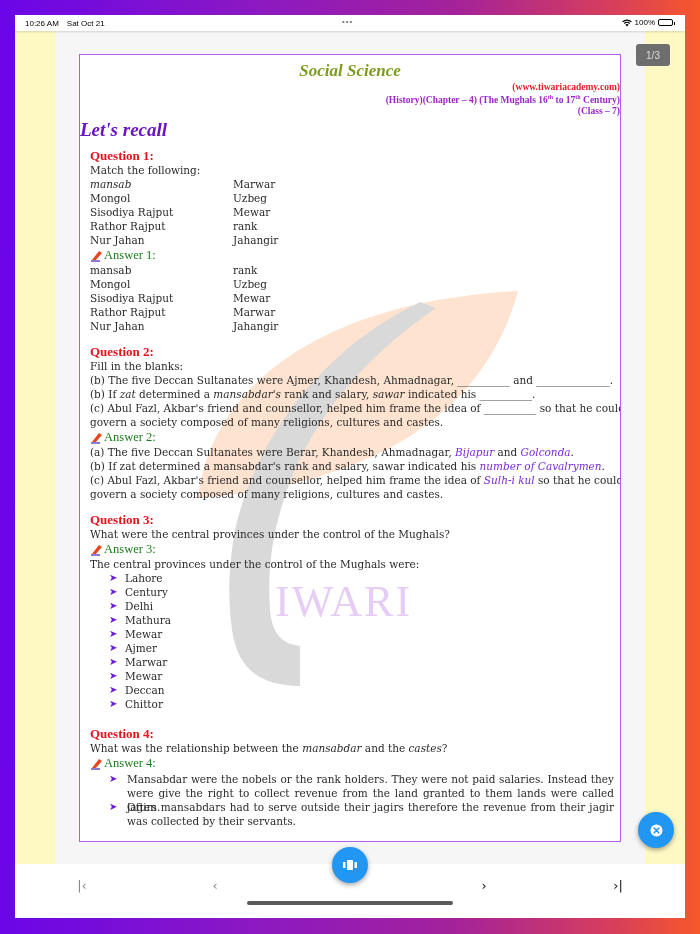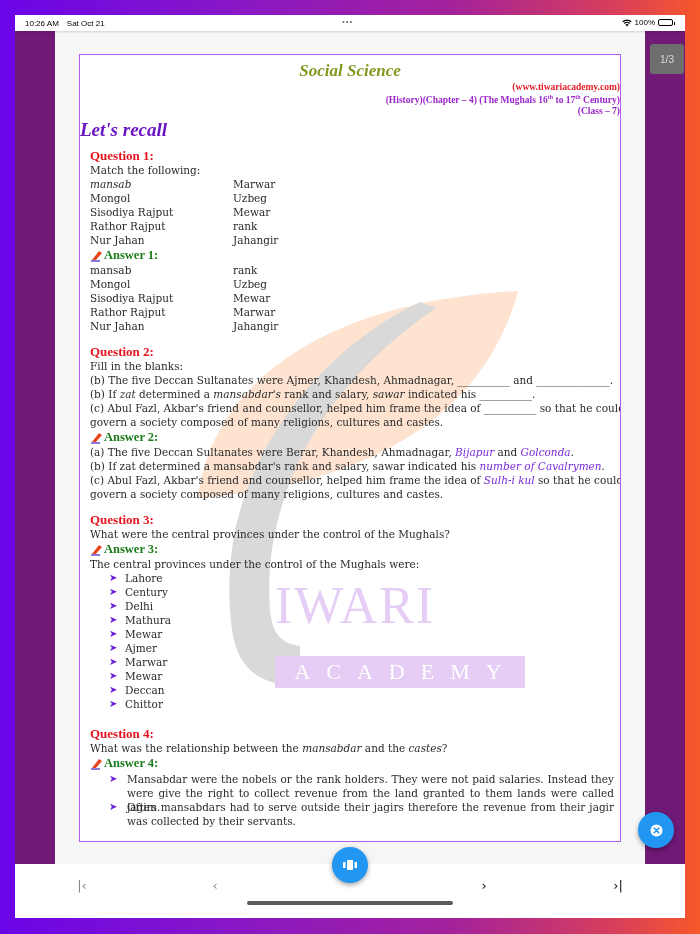--- a/index.html
+++ b/index.html
@@ -4,56 +4,56 @@
 <style>
   * { box-sizing: border-box; margin: 0; padding: 0; }
   html, body { width: 700px; height: 934px; overflow: hidden; }
   body {
     background: linear-gradient(90deg, #6a05e8 0%, #8a18c4 35%, #a4229a 65%, #d83f5a 88%, #f7582a 100%);
     font-family: "Liberation Sans", sans-serif;
     position: relative;
   }
   .device {
     position: absolute; left: 15px; top: 15px; width: 670px; height: 903px;
-    background: #701a75; overflow: hidden;
+    background: #fef9c3; overflow: hidden;
   }
   .statusbar {
     position: absolute; left: 0; top: 0; width: 670px; height: 16px;
     font-size: 8px; color: #000; display: flex; align-items: center;
     padding: 0 10px; box-shadow: 0 1px 2px rgba(0,0,0,0.15); background:#fff; z-index: 3;
   }
   .statusbar .time { margin-right: 8px; }
   .statusbar .dots { position: absolute; left: 327px; top: 2px; font-size: 8px; color: #777; letter-spacing: 1px; }
   .statusbar .right { position: absolute; right: 12px; top: 3px; display: flex; align-items: center; gap: 3px; }
   .battery { width: 15px; height: 7px; border: 1px solid #000; border-radius: 2px; position: relative; padding: 1px; }
   .battery .fill { width: 100%; height: 100%; background: #000; border-radius: 1px; }
   .battery::after { content: ""; position: absolute; right: -3px; top: 1.5px; width: 1.5px; height: 3px; background: #000; }
 
   .viewer {
     position: absolute; left: 40px; top: 16px; width: 590px; height: 833px; background: #f6f6f6;
   }
   .page-indicator {
-    position: absolute; left: 635px; top: 29px; width: 34px; height: 30px;
+    position: absolute; left: 621px; top: 29px; width: 34px; height: 22px;
     background: #6e6e6e; color: #dcdcdc; font-size: 10px; border-radius: 3px;
     display: flex; align-items: center; justify-content: center; z-index: 4;
   }
   .page {
     position: absolute; left: 64px; top: 39px; width: 542px; height: 788px;
     background: #fff; border: 1.5px solid #b35cf0; overflow: hidden;
     font-family: "DejaVu Serif", serif; font-size: 10.5px; color: #222;
   }
   .watermark-leaf {
     position: absolute; left: 108px; top: 228px; width: 340px; height: 220px; z-index: 0;
   }
   .watermark-t {
     position: absolute; z-index: 0;
   }
   .wm-iwari {
     position: absolute; left: 195px; top: 525px; font-family: "Liberation Serif", serif;
-    font-size: 52px; color: #e5cdf5; letter-spacing: 2px; z-index: 0; line-height: 1;
+    font-size: 44px; color: #e5cdf5; letter-spacing: 2px; z-index: 0; line-height: 1;
   }
   .wm-academy {
     position: absolute; left: 195px; top: 601px; width: 250px; height: 32px;
     background: #e5cdf5; color: #fff; font-family: "Liberation Serif", serif;
     font-size: 22px; letter-spacing: 16px; display: flex; align-items: center;
     justify-content: center; padding-left: 12px; z-index: 0;
   }
   .content { position: absolute; left: 0; top: 0; width: 100%; z-index: 1; }
   .abs { position: absolute; white-space: nowrap; }
   .title {
@@ -61,21 +61,21 @@
     font-weight: bold; font-style: italic; font-size: 17px; color: #7e9a1e; top: 6px;
   }
   .sub { left: 0; width: 100%; text-align: right; font-family: "Liberation Serif", serif; font-weight: bold; font-size: 9.5px; }
   .red { color: #e4212b; }
   .purple { color: #9a26c9; }
   .recall {
     left: 0; width: 100%; text-align: left; font-family: "Liberation Serif", serif;
     font-weight: bold; font-style: italic; font-size: 19px; color: #6a14c4; top: 64px;
   }
   .qhead { font-family: "Liberation Serif", serif; font-weight: bold; font-size: 13px; color: #e4141e; left: 10px; }
-  .ahead { font-family: "Liberation Serif", serif; font-weight: bold; font-size: 12.5px; color: #1b7d1b; left: 10px; display: flex; align-items: center; }
+  .ahead { font-family: "Liberation Serif", serif; font-weight: normal; font-size: 12.5px; color: #1b7d1b; left: 10px; display: flex; align-items: center; }
   .ahead .pen { width: 13px; height: 12px; margin-right: 1px; }
   .line { left: 10px; font-size: 10.5px; color: #2a2a2a; }
   .col2 { left: 153px; font-size: 10.5px; color: #2a2a2a; }
   .ans-em { color: #7b2bd8; font-style: italic; }
   .bullet { left: 29px; font-size: 10.5px; color: #2a2a2a; display: flex; }
   .bullet .arrow { color: #6a1fd6; width: 16px; font-size: 10px; }
   .just { white-space: normal; text-align: justify; }
 
   .toolbar {
     position: absolute; left: 0; top: 849px; width: 670px; height: 54px; background: #fff;
@@ -114,21 +114,20 @@
 
   <div class="page">
 
     <svg class="watermark-leaf" viewBox="0 0 340 220">
       <path d="M10 215 C 20 120, 110 20, 330 8 C 300 120, 200 200, 10 215 Z" fill="#fde3d0"></path>
     </svg>
     <svg class="watermark-t" style="left:110px;top:245px;width:250px;height:390px" viewBox="0 0 250 390">
       <path d="M230 2 C 150 40, 70 120, 45 230 C 38 270, 38 300, 42 330 C 48 370, 70 385, 110 386 L 110 346 C 92 344, 82 334, 80 310 C 78 280, 80 250, 88 220 C 110 130, 170 60, 246 8 Z" fill="#d9d9d9"></path>
     </svg>
     <div class="wm-iwari">IWARI</div>
-    <div class="wm-academy">ACADEMY</div>
 
     <div class="content">
       <div class="abs title">Social Science</div>
       <div class="abs sub red" style="top:27px">(www.tiwariacademy.com)</div>
       <div class="abs sub purple" style="top:39px">
         <span>(History)(Chapter – 4) (The Mughals 16</span><sup style="font-size:6px">th</sup><span> to 17</span><sup style="font-size:6px">th</sup><span> Century)</span>
       </div>
       <div class="abs sub purple" style="top:51px">(Class – 7)</div>
       <div class="abs recall">Let's recall</div>
 

